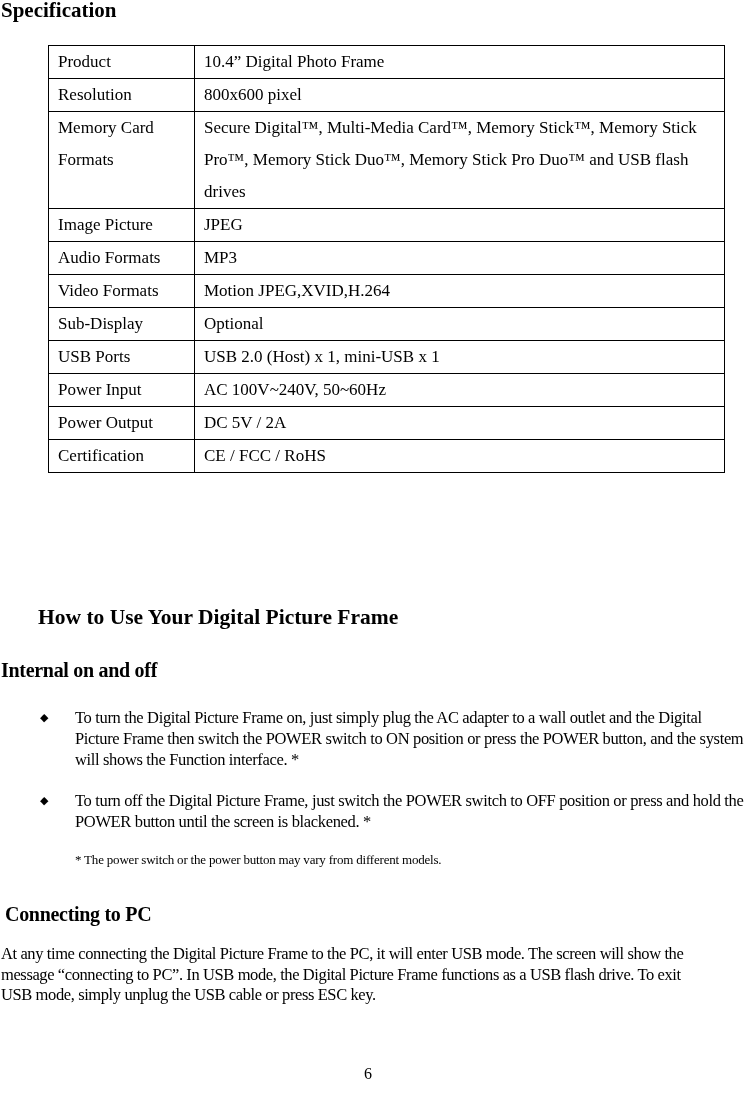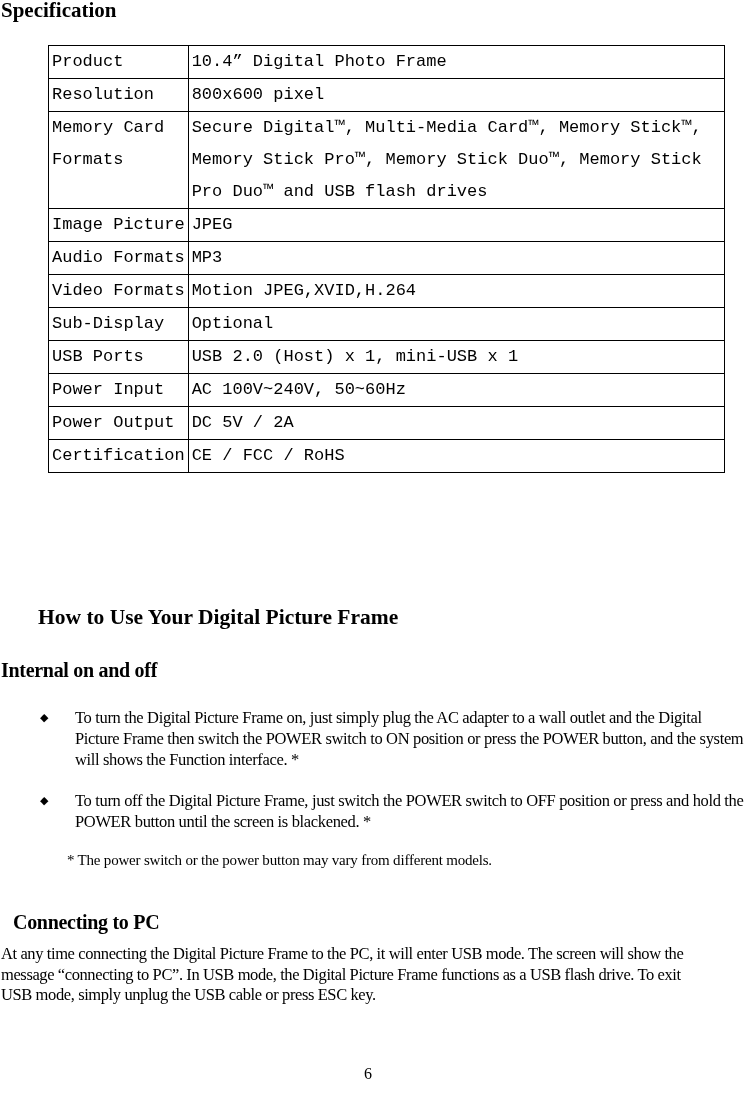--- a/index.html
+++ b/index.html
@@ -30,23 +30,22 @@
       position: absolute;
       left: 48px;
       top: 45px;
       width: 677px;
       border-collapse: collapse;
       font-size: 17px;
       line-height: 32px;
     }
     table.spec td {
       border: 1.3px solid #000;
-      padding: 0 3px;
+      padding: 0 9px;
       vertical-align: middle;
-      font-family: Liberation Mono, monospace;
     }
     table.spec td.label {
       width: 127px;
     }
     table.spec tr { height: 33px; }
 
     .h-how {
       left: 1px;
       top: 603px;
       font-size: 21.5px;
@@ -82,33 +81,33 @@
       position: absolute;
       left: 35px;
       top: 0;
       width: 670px;
       letter-spacing: -0.35px;
     }
     .b1 { top: 707px; }
     .b2 { top: 790px; }
 
     .footnote {
-      left: 67px;
+      left: 75px;
       top: 851px;
-      font-size: 15px;
+      font-size: 13px;
       line-height: 18px;
       letter-spacing: -0.2px;
     }
 
     .h-conn {
       left: 1px;
       top: 896px;
       font-size: 20px;
       font-weight: bold;
-      margin: 12px;
+      margin: 4px;
       line-height: 28px;
       letter-spacing: -0.3px;
     }
 
     .para {
       left: 1px;
       top: 944px;
       width: 684px;
       font-size: 16.5px;
       line-height: 20.5px;

